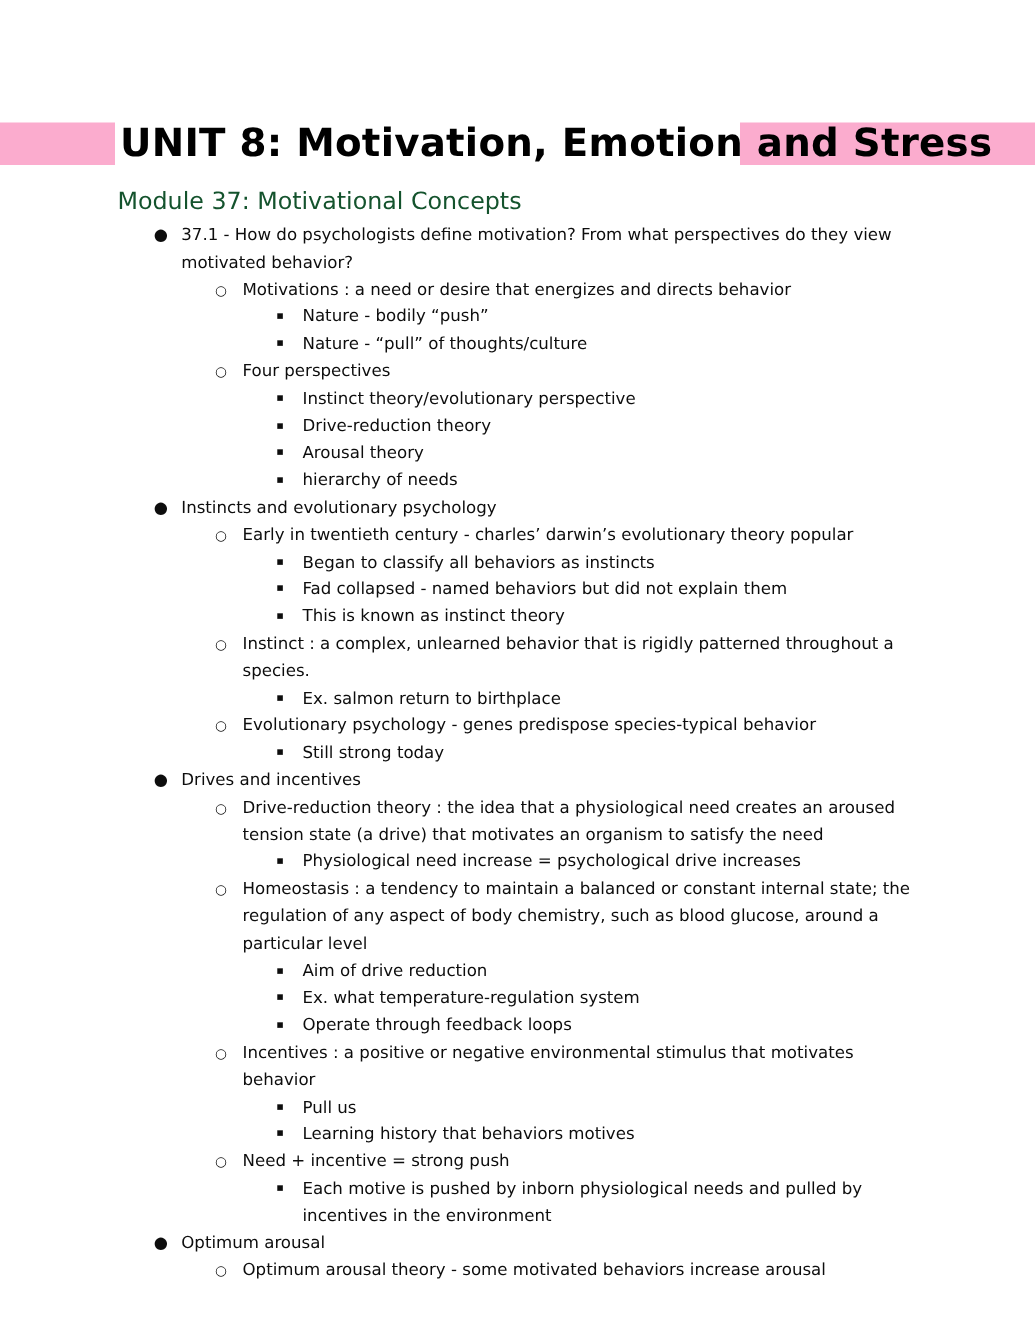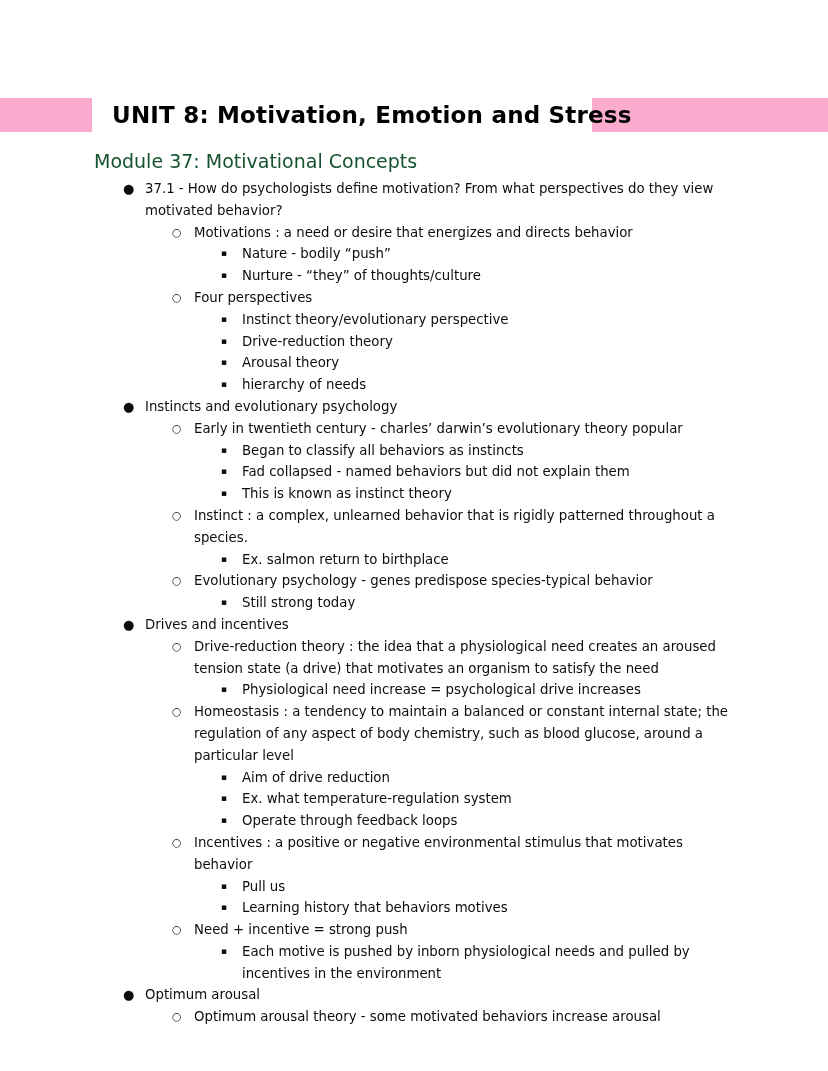--- a/index.html
+++ b/index.html
@@ -39,25 +39,24 @@
     height: 34px;
   }
   .unit-title {
     position: absolute;
     left: 96px;
     top: 0;
     height: 34px;
     line-height: 34px;
     font-family: "DejaVu Sans", sans-serif;
     font-weight: bold;
-    font-size: 23px;
+    font-size: 31px;
     letter-spacing: 0.2px;
     white-space: nowrap;
     color: #000000;
-    margin-left: 16px;
   }
 
   
   .sheet {
     position: absolute;
     left: 0;
     top: 0;
     width: 828px;
     height: 1071px;
   }
@@ -150,21 +149,21 @@
       <div class="li lvl2">
         <span class="mk">○</span>
         <span class="tx">Motivations : a need or desire that energizes and directs behavior</span>
       </div>
       <div class="li lvl3">
         <span class="mk">▪</span>
         <span class="tx">Nature - bodily “push”</span>
       </div>
       <div class="li lvl3">
         <span class="mk">▪</span>
-        <span class="tx">Nurture - “they” of thoughts/culture</span>
+        <span class="tx">Nature - “pull” of thoughts/culture</span>
       </div>
       <div class="li lvl2">
         <span class="mk">○</span>
         <span class="tx">Four perspectives</span>
       </div>
       <div class="li lvl3">
         <span class="mk">▪</span>
         <span class="tx">Instinct theory/evolutionary perspective</span>
       </div>
       <div class="li lvl3">

